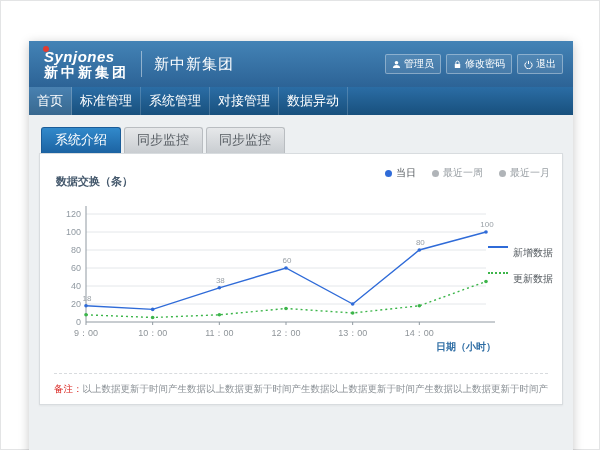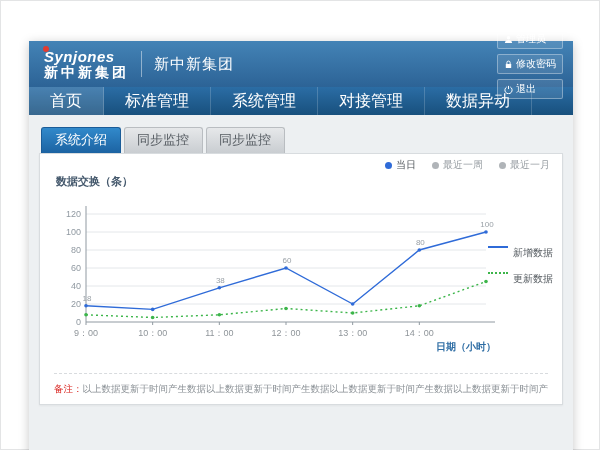--- a/index.html
+++ b/index.html
@@ -11,42 +11,42 @@
 
   
   .header { height:46px; background:linear-gradient(#4383b6,#2c6396);
     display:flex; align-items:center; padding:0 10px; }
   .logo { color:#fff; position:relative; padding-left:5px; }
   .logo-top { font-size:15px; font-weight:bold; font-style:italic; letter-spacing:.5px; line-height:16px; position:relative; }
   .logo-star { position:absolute; left:-1px; top:-3px; width:6px; height:6px; background:#e23b30; border-radius:50%; }
   .logo-sub { font-size:14px; font-weight:bold; letter-spacing:3px; line-height:14px; }
   .hdr-divider { width:1px; height:26px; background:rgba(255,255,255,.45); margin:0 12px; }
   .app-title { color:#fff; font-size:15px; letter-spacing:1px; }
-  .header-actions { margin-left:auto; display:flex; gap:5px;flex-direction:column; }
+  .header-actions { margin-left:auto; display:flex; gap:5px; }
   .hbtn { display:flex; align-items:center; gap:3px; font-size:10px; color:#fff;
     background:rgba(255,255,255,.1); border:1px solid rgba(255,255,255,.35);
     border-radius:2px; padding:2px 6px; cursor:pointer; font-family:inherit; }
   .hbtn svg { display:block; }
 
   
   .nav { height:28px; background:linear-gradient(#2b6da5,#18507d); display:flex; }
-  .nav-item { color:#fff; font-size:16px; line-height:28px; padding:0 21px;
+  .nav-item { color:#fff; font-size:13px; line-height:28px; padding:0 8px;
     border-right:1px solid rgba(255,255,255,.18); cursor:pointer; white-space:nowrap;text-align:center; }
   .nav-item.active { background:rgba(255,255,255,.14); }
 
   
   .content { padding:12px 10px 0; }
   .tabs { display:flex; gap:3px; padding-left:2px; }
   .tab { font-size:13px; padding:3px 13px 4px; border-radius:3px 3px 0 0; cursor:pointer; white-space:nowrap; }
   .tab.active { background:linear-gradient(#3189cb,#1c63a2); color:#fff; border:1px solid #1a5c98; border-bottom:none; }
   .tab.inactive { background:linear-gradient(#e6e8ea,#c9cdd1); color:#565c62; border:1px solid #b9bdc1; border-bottom:none;padding-left:12px; }
   .card { background:#fff; border:1px solid #d8dcdf; height:252px; position:relative;
     box-shadow:0 1px 2px rgba(0,0,0,.05); }
 
-  .filters { position:absolute; top:4px; right:12px; display:flex; gap:16px; }
+  .filters { position:absolute; top:12px; right:12px; display:flex; gap:16px; }
   .filter { display:flex; align-items:center; gap:4px; font-size:10px; color:#9aa0a5; cursor:pointer; }
   .filter.active { color:#4c5257; }
   .fdot { width:7px; height:7px; border-radius:50%; background:#b0b4b8; }
 
   .ylabel { position:absolute; top:20px; left:16px; font-size:11px; color:#44586c; font-weight:bold; }
   .chart-wrap { position:absolute; top:44px; left:10px; width:450px; height:160px; }
   .series-legend { position:absolute; right:6px; top:92px; width:68px; }
   .sl-item { display:flex; align-items:flex-start; gap:5px; font-size:10px; color:#555b60;
     margin-bottom:12px; cursor:pointer; white-space:nowrap; }
   .sl-sample { width:20px; height:0; border-top:2px solid #000; }

